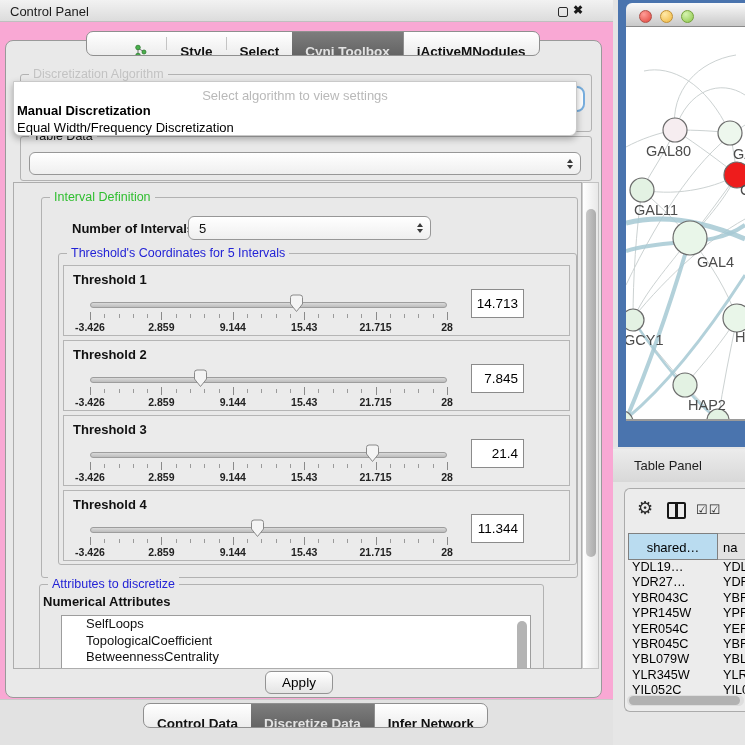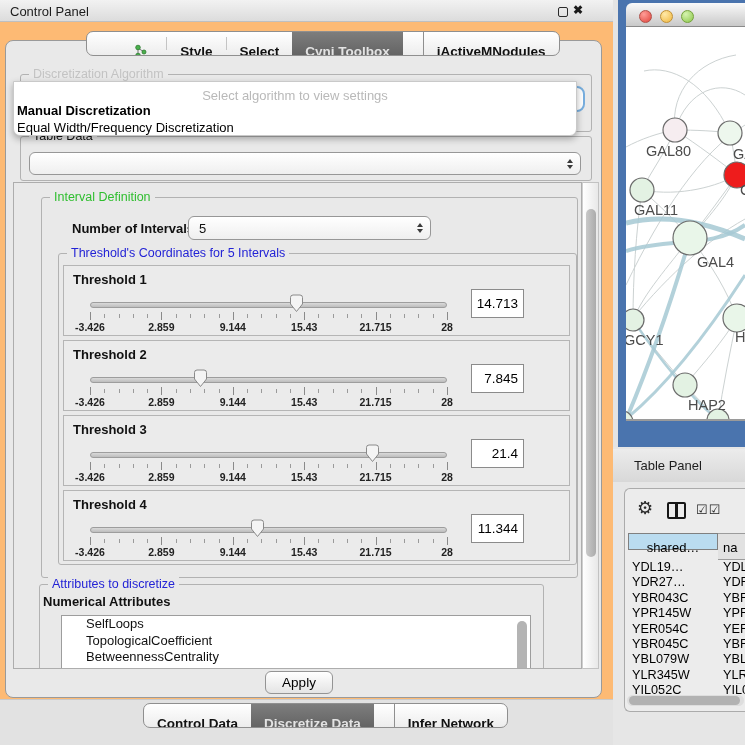--- a/index.html
+++ b/index.html
@@ -1,37 +1,37 @@
 <!DOCTYPE html>
 <html><head>
 <meta charset="utf-8">
 <style>
   * { margin:0; padding:0; box-sizing:border-box; }
   html,body { width:745px; height:745px; overflow:hidden; }
   body { font-family:"Liberation Sans", sans-serif; background:#e4e4e4; position:relative; }
 
   
-  #left-region { position:absolute; left:0; top:0; width:613px; height:707px; background:#fdba74; }
+  #left-region { position:absolute; left:0; top:0; width:613px; height:707px; background:#f9a8d4; }
   #titlebar { position:absolute; left:0; top:0; width:613px; height:22px;
     background:linear-gradient(#f2f2f2,#dcdcdc); border-bottom:1px solid #bfbfbf; }
   #titlebar .title { position:absolute; left:10px; top:4px; font-size:13px; color:#1c1c1c; }
   #float-btn { position:absolute; left:558px; top:7px; width:10px; height:10px;
     border:1.6px solid #2a2a2a; border-radius:2px; }
   #close-btn { position:absolute; left:573px; top:3px; font-size:12px; font-weight:bold; color:#1a1a1a; }
 
   #main-panel { position:absolute; left:5px; top:40px; width:597px; height:658px;
     border:1px solid #9a9a9a; border-radius:8px; background:#e9e9e9; }
 
   
   .seg-bar { position:absolute; display:flex; height:25px; background:linear-gradient(#ffffff,#ededed);
     border:1px solid #8f8f8f; border-radius:7px; overflow:hidden; z-index:6; font-size:13.5px; font-weight:bold; color:#111;}
   .seg { display:flex; align-items:flex-end; padding:12px 13px; white-space:nowrap;flex-direction:column; }
   .seg-sep { width:1px; background:#c4c4c4; margin:5px 0; }
   .seg.active { background:linear-gradient(#7d7d7d,#636363); color:#e3e3e3; font-weight:bold; }
-  .seg.bordered { border-left:1px solid #8f8f8f;margin-left:20px; }
+  .seg.bordered { border-left:1px solid #8f8f8f; }
   #top-tabs { left:86px; top:31px; }
   #bottom-tabs { left:143px; top:703px; }
   .net-icon { margin-right:6px; }
 
   
   .groupbox { position:absolute; border:1px solid #b2b2b2; border-radius:3px; }
   .group-label { position:absolute; top:-8px; left:8px; background:#e9e9e9; padding:0 4px;
     font-size:12.5px; color:#111; }
   .group-label.green { color:#2fbe2f; }
   .group-label.blue { color:#2323d6; }
@@ -108,21 +108,21 @@
   #table-region { position:absolute; left:613px; top:447px; width:132px; height:298px; background:#e6e6e6; }
   #tp-header { position:absolute; left:0; top:2px; width:132px; height:33px;
     background:linear-gradient(#ececec,#d8d8d8); }
   #tp-header .t { position:absolute; left:21px; top:9px; font-size:13px; color:#1d1d1d; }
   #tp-container { position:absolute; left:11px; top:41px; width:121px; height:224px;
     background:#ececec; border:1px solid #ababab; border-radius:6px 0 0 6px; border-right:none; overflow:hidden; }
   #tp-gear { position:absolute; left:12px; top:8px; font-size:18px; color:#2c2c2c; }
   #tp-columns { position:absolute; left:42px; top:13px; width:19px; height:17px; border:2.4px solid #161616; border-radius:2px; }
   #tp-columns:after { content:""; position:absolute; left:6.3px; top:0; width:2.4px; height:13px; background:#161616; }
   #tp-checks { position:absolute; left:71px; top:13px; font-size:13px; color:#222; letter-spacing:1px; }
-  .tp-hcell1 { position:absolute; left:3px; top:44px; width:90px; height:17px; background:#badcf0;
+  .tp-hcell1 { position:absolute; left:3px; top:44px; width:90px; height:27px; background:#badcf0;
     border:1px solid #808080; font-size:13px; color:#000; text-align:center; padding-top:6px; }
   .tp-hcell2 { position:absolute; left:93px; top:44px; width:40px; height:27px; background:#e2e2e2;
     border:1px solid #9c9c9c; border-left:none; font-size:13px; color:#000; padding:6px 0 0 5px; }
   #tp-rows { position:absolute; left:3px; top:71px; width:130px; }
   .tp-row { height:15.4px; font-size:12.7px; color:#000; position:relative; white-space:nowrap; }
   .tp-row .c1 { position:absolute; left:4px; top:0; }
   .tp-row .c2 { position:absolute; left:95px; top:0; }
   #tp-hscroll { position:absolute; left:2px; top:206px; width:117px; height:11px; background:#dedede; border-radius:6px; }
   #tp-hscroll .thumb { position:absolute; left:2px; top:1px; width:111px; height:9px; background:#b2b2b2; border-radius:5px; }
 </style>

